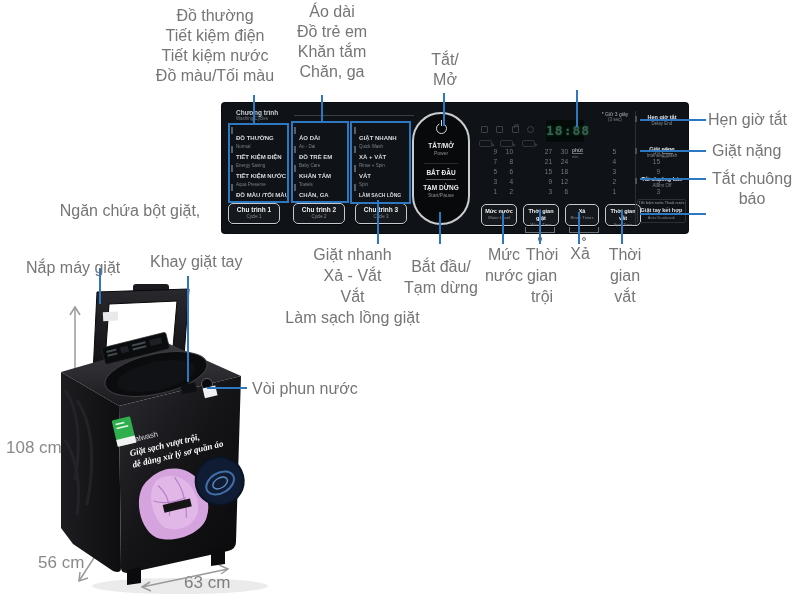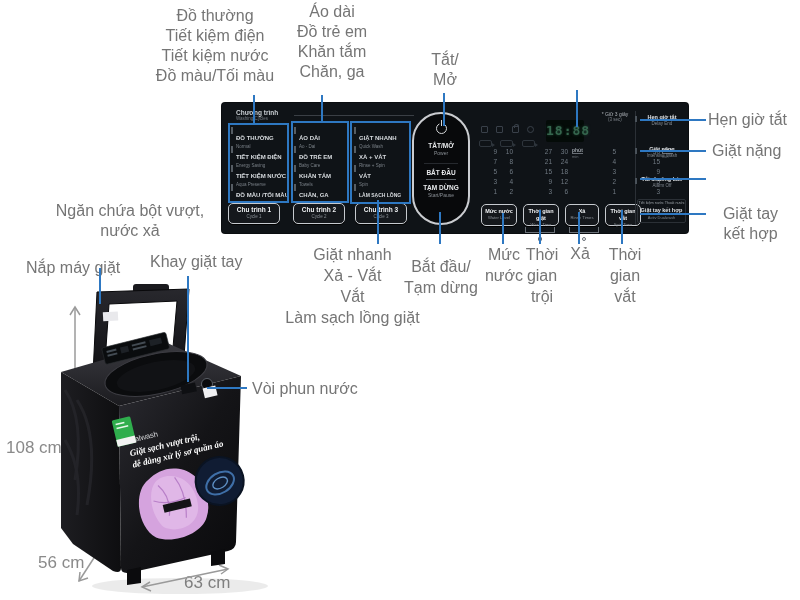--- a/index.html
+++ b/index.html
@@ -98,23 +98,23 @@
     <div>Khăn tắm</div>
     <div>Chăn, ga</div>
   </div>
   <div class="cap" style="left:410px;top:50px;width:70px;">
     <div>Tắt/</div>
     <div>Mở</div>
   </div>
 
   <div class="cap" style="left:708px;top:110px;text-align:left;">Hẹn giờ tắt</div>
   <div class="cap" style="left:712px;top:141px;text-align:left;">Giặt nặng</div>
-  <div class="cap" style="left:708px;top:204px;width:85px;">
-    <div>Giặt tay</div>
-    <div>kết hợp</div>
+  <div class="cap" style="left:706px;top:169px;width:92px;">
+    <div>Tắt chuông</div>
+    <div>báo</div>
   </div>
 
   <div class="cap" style="left:270px;top:244px;width:165px;line-height:21px;">
     <div>Giặt nhanh</div>
     <div>Xả - Vắt</div>
     <div>Vắt</div>
     <div>Làm sạch lồng giặt</div>
   </div>
   <div class="cap" style="left:400px;top:244px;width:82px;line-height:21px;margin-top:12px;">
     <div>Bắt đầu/</div>
@@ -130,22 +130,21 @@
     <div>trội</div>
   </div>
   <div class="cap" style="left:567px;top:244px;width:26px;">Xả</div>
   <div class="cap" style="left:604px;top:244px;width:42px;line-height:21px;">
     <div>Thời</div>
     <div>gian</div>
     <div>vắt</div>
   </div>
 
   <div class="cap" style="left:40px;top:201px;width:180px;">
-    <div>Ngăn chứa bột vượt,</div>
-    <div>nước xả</div>
+    <div>Ngăn chứa bột giặt,</div>
   </div>
   <div class="cap" style="left:26px;top:258px;">Nắp máy giặt</div>
   <div class="cap" style="left:150px;top:252px;">Khay giặt tay</div>
   <div class="cap" style="left:252px;top:379px;text-align:left;">Vòi phun nước</div>
 
   <div class="dim" style="left:6px;top:438px;">108 cm</div>
   <div class="dim" style="left:38px;top:553px;">56 cm</div>
   <div class="dim" style="left:184px;top:573px;">63 cm</div>
 
   <div id="panel">

